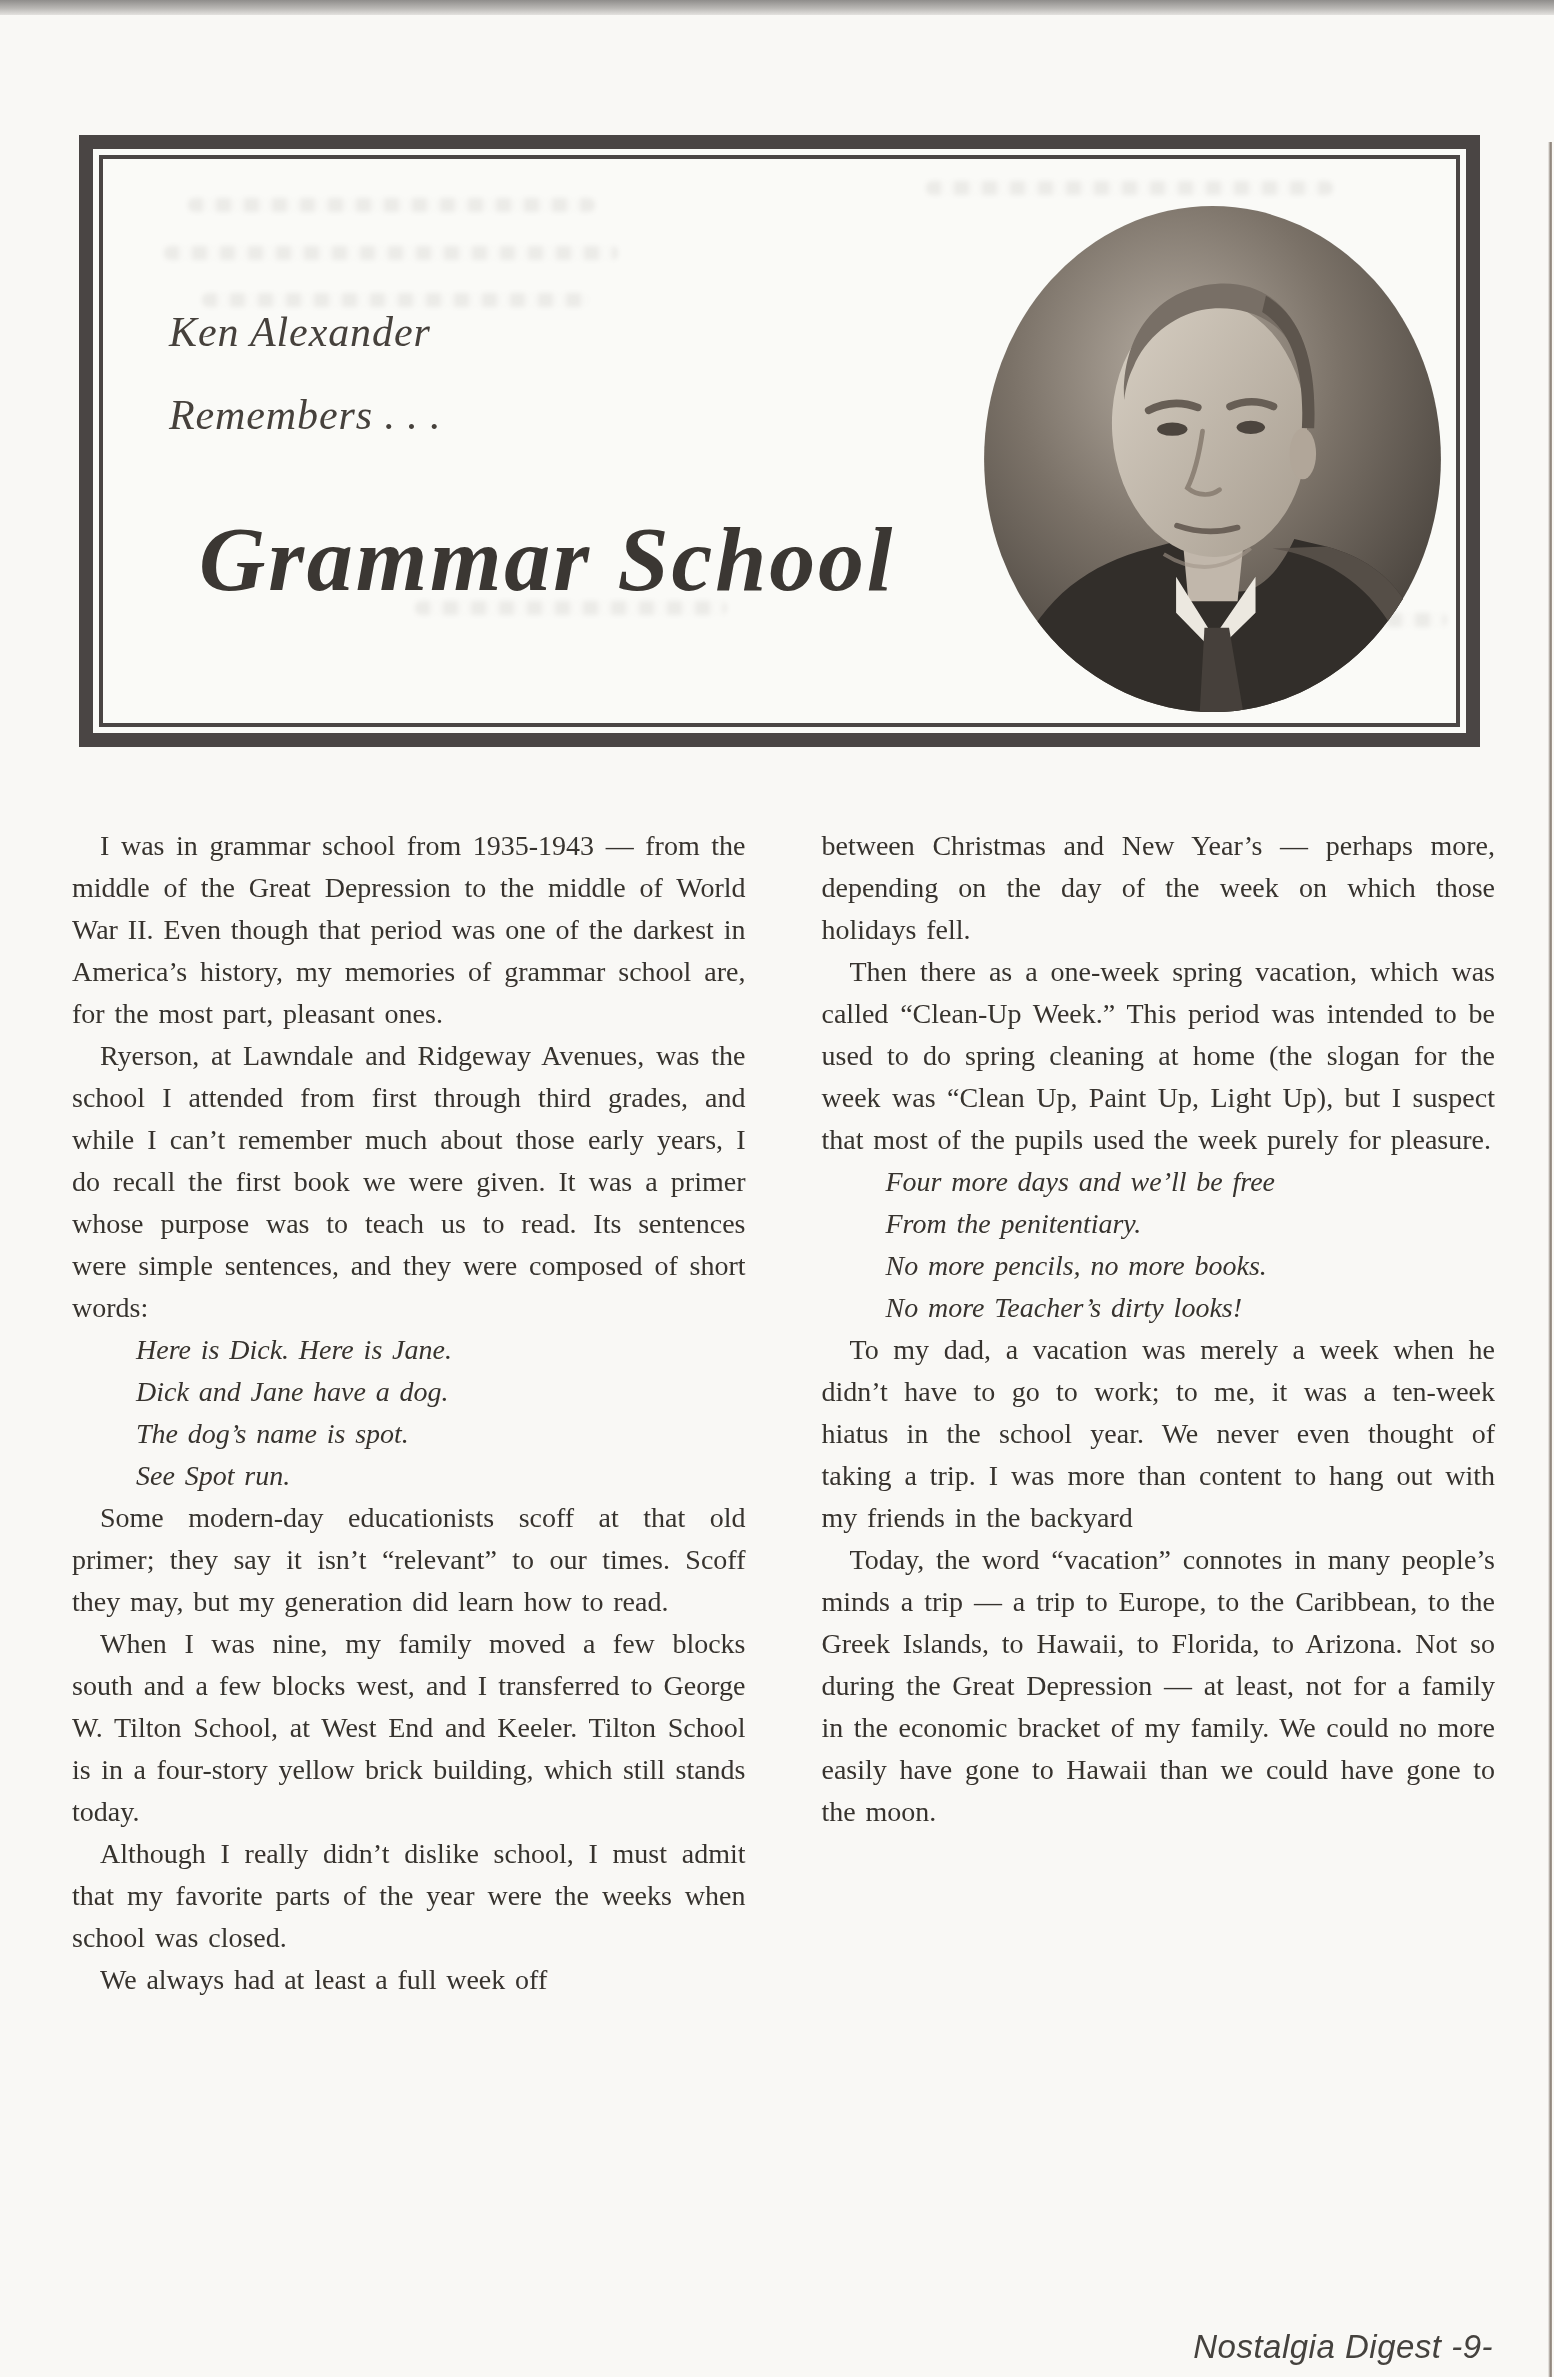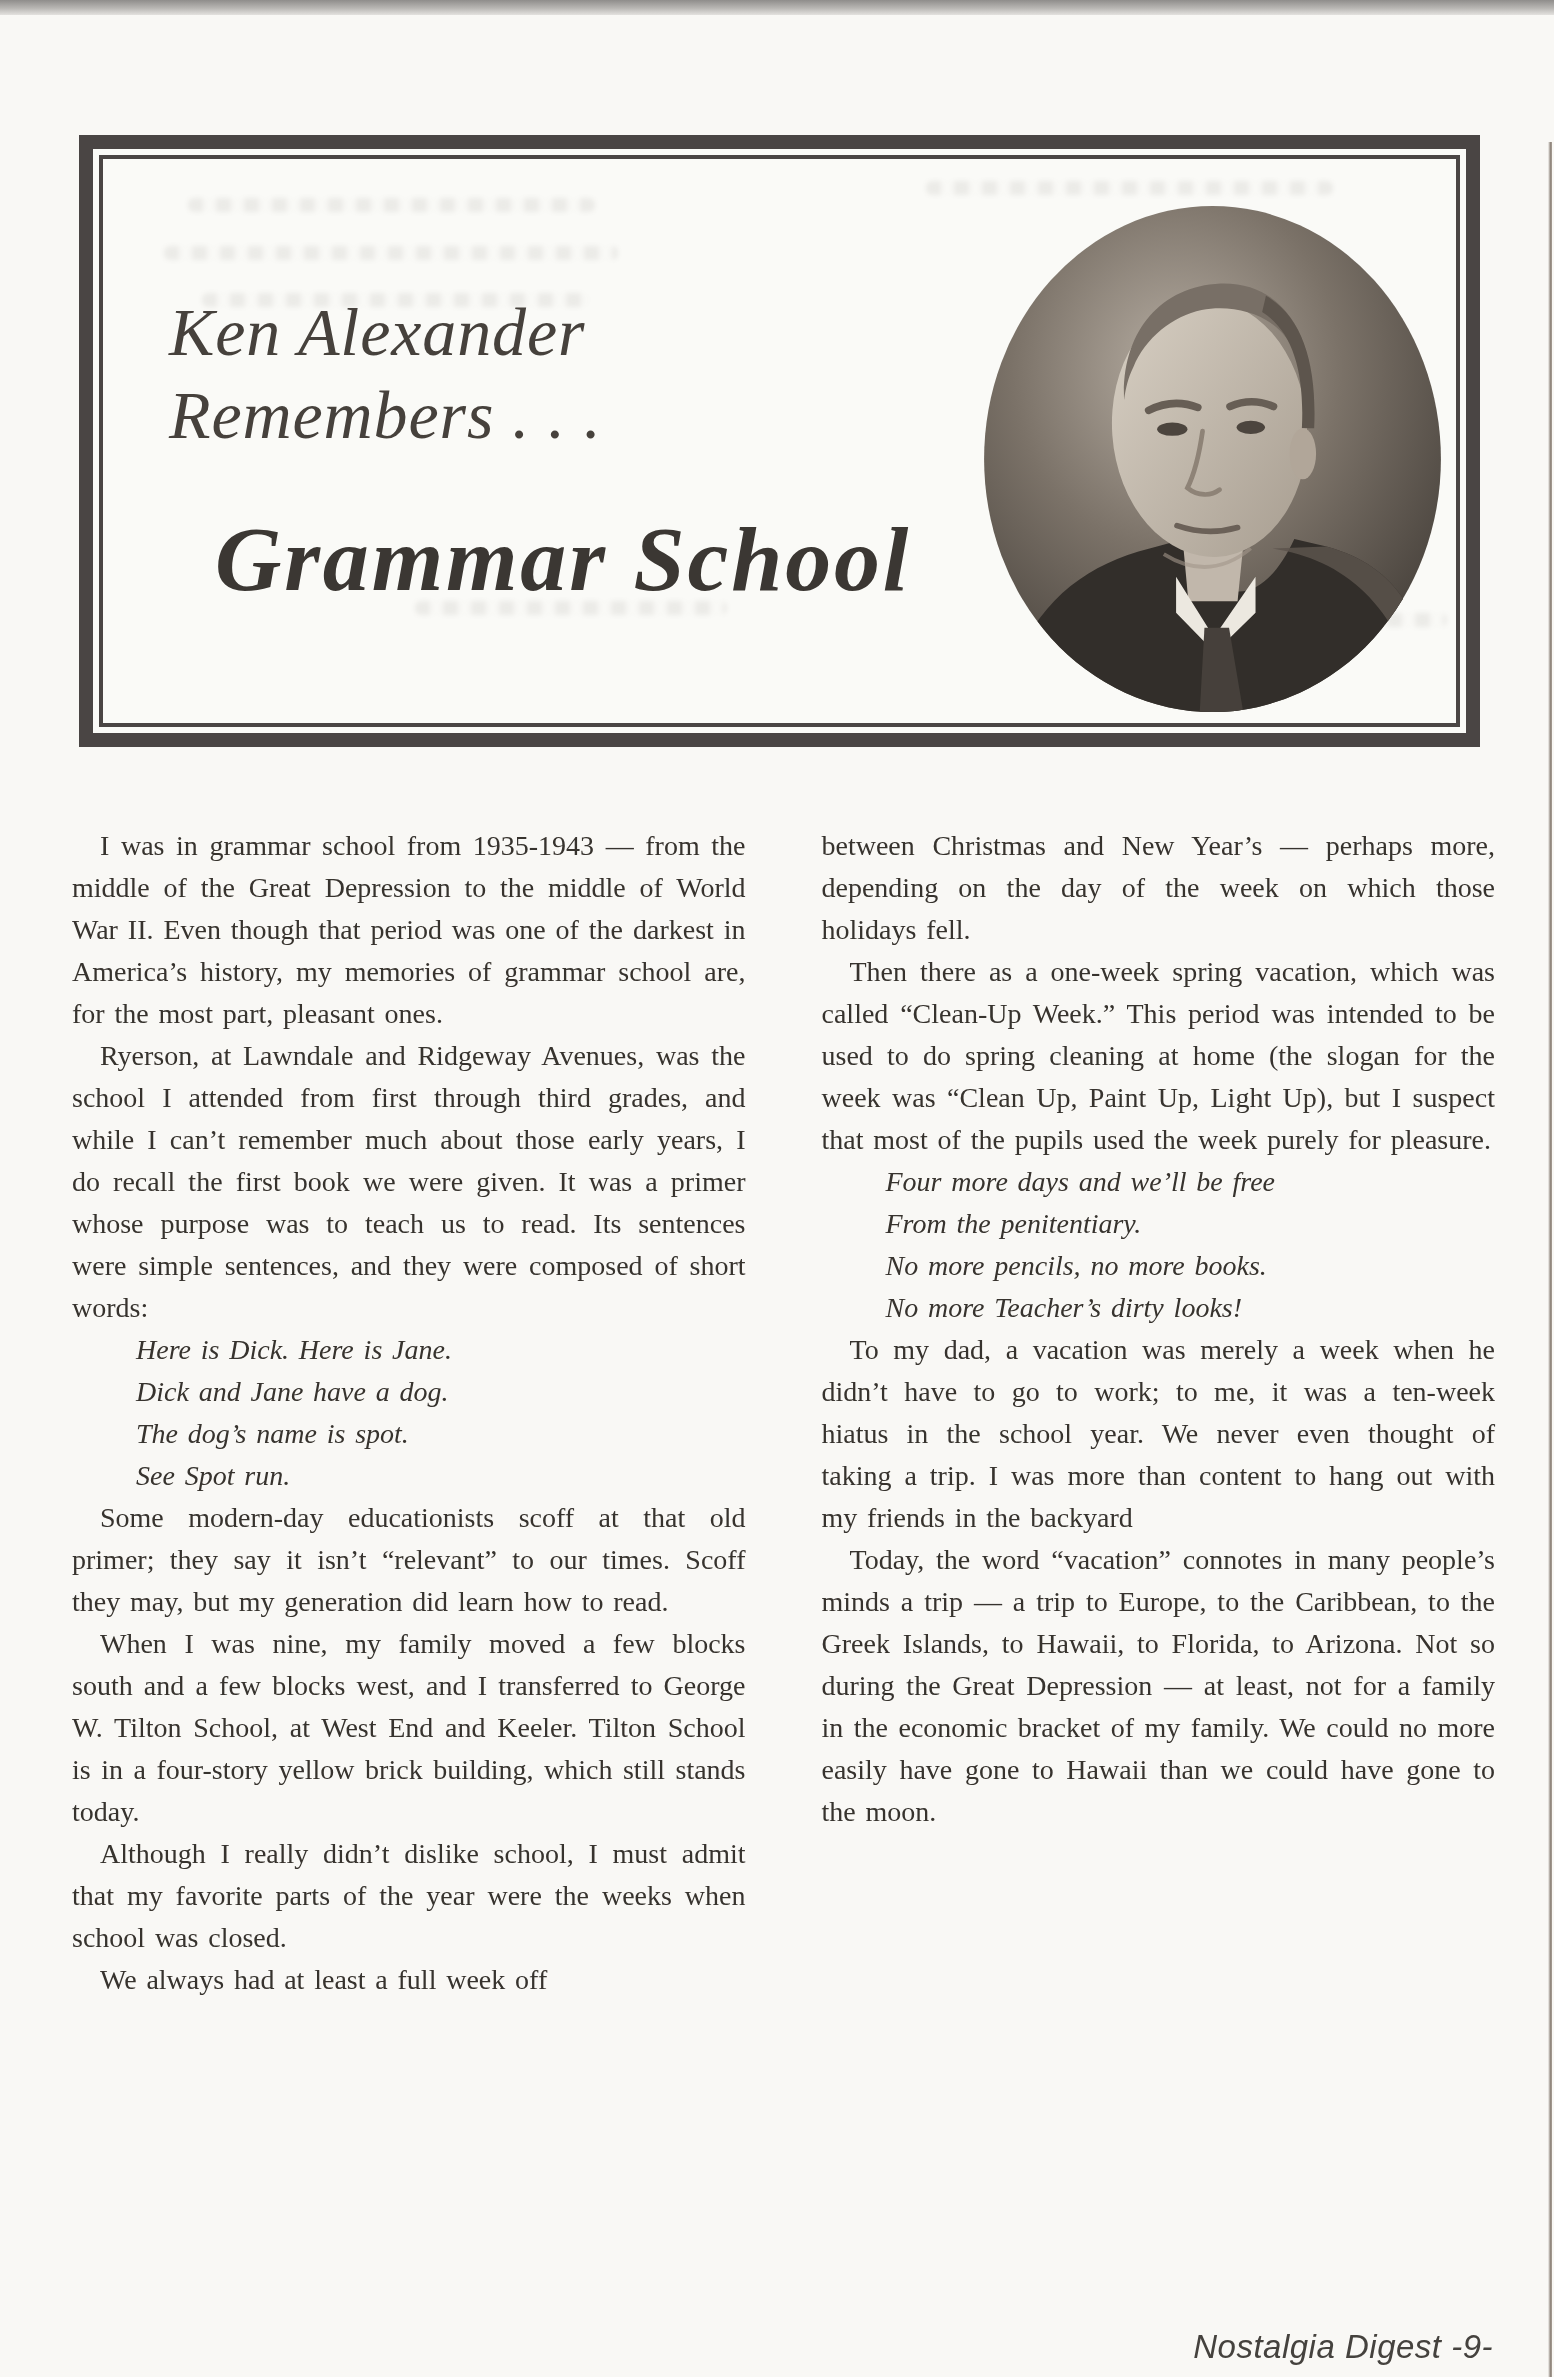--- a/index.html
+++ b/index.html
@@ -36,25 +36,25 @@
     filter:blur(2.8px);opacity:.20;border-radius:5.7px;
   }
   .b1{left:95px;top:49px;width:407px;}
   .b2{left:71px;top:97px;width:454px;}
   .b3{left:109px;top:144px;width:388px;}
   .b4{left:322px;top:452px;width:312px;}
   .b5{left:833px;top:32px;width:407px;}
   .b6{left:1098px;top:464px;width:256px;}
   .byline{
     position:absolute;left:76px;top:142px;
-    font-style:italic;font-size:68px;line-height:83px;
+    font-style:italic;font-size:42px;line-height:83px;
     color:#46413c;letter-spacing:0.9px;white-space:nowrap;
   }
   .title{
-    position:absolute;left:122px;top:358px;margin:0;
+    position:absolute;left:106px;top:358px;margin:0;
     font-style:italic;font-weight:700;font-size:92px;line-height:104px;
     color:#3b3733;letter-spacing:2.8px;white-space:nowrap;
   }
   .portrait{
     position:absolute;left:891px;top:57px;width:457px;height:506px;
   }
   
   .columns{
     position:absolute;left:72px;top:825px;width:1423px;
     display:flex;gap:76px;

